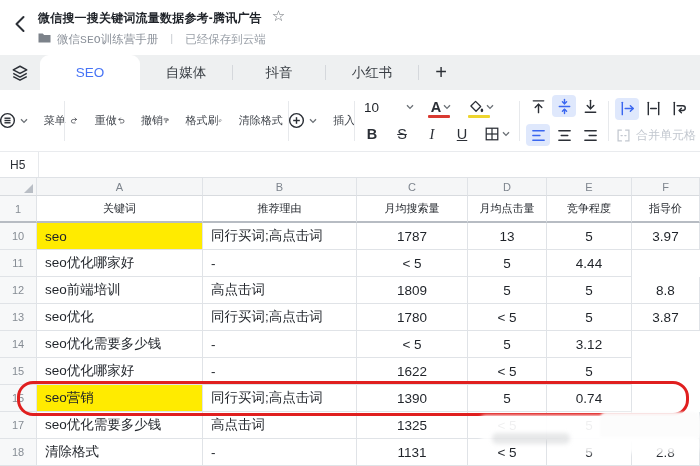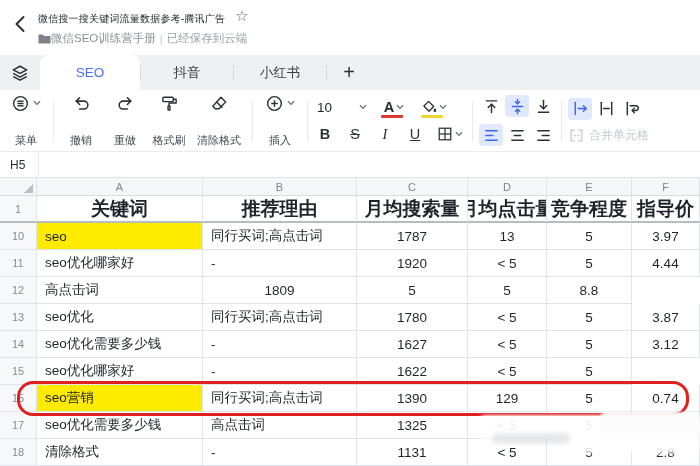--- a/index.html
+++ b/index.html
@@ -4,40 +4,40 @@
 <style>
   * { box-sizing: border-box; margin: 0; padding: 0; }
   html,body { width:700px; height:466px; overflow:hidden; background:#fff;
     font-family:"Liberation Sans", sans-serif; color:#1f2329; }
   svg { display:block; }
 
   
   .tophdr { height:55px; position:relative; background:#fff; }
   .back { position:absolute; left:10px; top:13px; width:22px; height:22px; cursor:pointer; }
   .titleblock { position:absolute; left:38px; top:7px; }
-  .doc-title { font-size:10px; font-weight:400; letter-spacing:.2px; display:inline-block; }
+  .doc-title { font-size:12px; font-weight:700; letter-spacing:.2px; display:inline-block; }
   .star { display:inline-block; font-size:15px; color:#6b7076; margin-left:10px; vertical-align:1px; }
-  .subrow { margin-top:5px; display:flex; align-items:center; font-size:11.5px; color:#8a9099; }
+  .subrow { margin-top:5px; display:flex; gap:6px; font-size:11.5px; color:#8a9099;font-family:Liberation Mono, monospace; }
   .subdiv { color:#c9cdd2; margin:0 4px; }
   .savetxt { color:#9aa0a8; }
 
   
   .tabbar { height:35px; background:#eef0f1; display:flex; align-items:stretch; }
   .layersbtn { width:40px; display:flex; align-items:center; justify-content:center; }
   .tab { min-width:92px; display:flex; align-items:center; justify-content:center;
          font-size:13.5px; color:#3a3f45; cursor:pointer; padding:0 10px; }
   .tab.active { background:#fff; color:#4673f5; border-radius:9px 9px 0 0; min-width:100px; font-weight:500; }
   .tabsep { width:1px; height:15px; background:#d5d8dc; align-self:center; }
   .addtab { width:44px; display:flex; align-items:center; justify-content:center;
             font-size:20px; color:#2b2f36; cursor:pointer; font-weight:400; }
 
   
   .toolbar { height:62px; background:#fff; border-bottom:1px solid #e9ebee;
              display:flex; align-items:center; padding:0 4px; }
-  .tb-item { display:flex; flex-direction:column; align-items:center; justify-content:space-between;
+  .tb-item { display:flex; flex-direction:row; align-items:center; justify-content:center;
              min-width:44px; height:54px; gap:16px; cursor:pointer; }
   .tb-item .lbl { font-size:11px; color:#40454c; white-space:nowrap; }
   .tb-sep { width:1px; height:40px; background:#e7e9ec; margin:0 5px; flex:none; }
   .iconrow { display:flex; align-items:center; gap:3px; }
   .tb-stack { display:flex; flex-direction:column; gap:7px; }
   .tb-row { display:flex; align-items:center; }
   .fontsize { display:flex; align-items:center; justify-content:space-between; width:58px;
               font-size:13.5px; color:#1f2329; padding:0 4px; cursor:pointer; }
   .fmtbtn { width:24px; height:20px; display:flex; align-items:center; justify-content:center;
             font-size:14.5px; color:#2b2f36; cursor:pointer; position:relative; }
@@ -66,21 +66,21 @@
      font-size:11px; color:#7d848d; display:flex; align-items:center; justify-content:center; }
   .corner { position:relative; }
   .corner:after { content:""; position:absolute; right:3px; bottom:2px; width:0; height:0;
      border-left:9px solid transparent; border-bottom:9px solid #b9bec5; }
   .drow { height:27px; }
   .drow > div { border-right:1px solid #e0e3e7; border-bottom:1px solid #e0e3e7;
      font-size:13.5px; display:flex; align-items:center; padding:0 8px; overflow:hidden;
      white-space:nowrap; background:#fff; }
   .drow .rn { background:#f7f8f9; color:#868c94; font-size:11px; justify-content:center; padding:0; }
   .drow .num { justify-content:center; padding:0 4px; }
-  .hdrrow > div { font-weight:700; justify-content:center; font-size:19px;
+  .hdrrow > div { font-weight:400; justify-content:center; font-size:11px;
      border-bottom:2px solid #b7bcc3; }
   .hdrrow .rn { font-weight:400; }
   .hl { background:#ffeb00 !important; }
 
   
   .redbox { position:absolute; left:17px; top:203px; width:672px; height:35px;
      border:3.5px solid #e01f1f; border-radius:16px; pointer-events:none; z-index:5; }
   .blob { position:absolute; z-index:6; pointer-events:none; }
   .blob1 { left:478px; top:237px; width:222px; height:25px; background:rgba(255,255,255,.93);
      filter:blur(1.5px); border-radius:8px; }
@@ -115,20 +115,21 @@
 
 <div class="tabbar">
   <div class="layersbtn">
     <svg width="18" height="18" viewBox="0 0 20 20" fill="none" stroke="#2b2f36" stroke-width="1.6" stroke-linejoin="round">
         <polygon points="10,2.5 17.5,6.5 10,10.5 2.5,6.5"></polygon>
         <polyline points="2.5,10.5 10,14.5 17.5,10.5"></polyline>
         <polyline points="2.5,14 10,18 17.5,14"></polyline>
       </svg>
   </div>
   <div class="tab active">SEO</div>
+  <div class="tab">自媒体</div>
   <div class="tabsep"></div>
   <div class="tab">抖音</div>
   <div class="tabsep"></div>
   <div class="tab">小红书</div>
   <div class="tabsep"></div>
   <div class="addtab">+</div>
 </div>
 
 <div class="toolbar">
 
@@ -144,32 +145,32 @@
           <polyline points="1,1.2 4,4.4 7,1.2"></polyline>
         </svg>
     </span>
     <span class="lbl">菜单</span>
   </div>
 
   <div class="tb-sep"></div>
 
   <div class="tb-item">
     <svg width="19" height="19" viewBox="0 0 20 20" fill="none" stroke="#2b2f36" stroke-width="1.6" stroke-linecap="round" stroke-linejoin="round">
+        <path d="M15.5 7.5 h-8 a4.2 4.2 0 0 0 0 8.4 h4.5"></path>
+        <polyline points="12,4 15.5,7.5 12,11"></polyline>
+      </svg>
+    <span class="lbl">重做</span>
+  </div>
+
+  <div class="tb-item">
+    <svg width="19" height="19" viewBox="0 0 20 20" fill="none" stroke="#2b2f36" stroke-width="1.6" stroke-linecap="round" stroke-linejoin="round">
         <path d="M4.5 7.5 h8 a4.2 4.2 0 0 1 0 8.4 h-4.5"></path>
         <polyline points="8,4 4.5,7.5 8,11"></polyline>
       </svg>
     <span class="lbl">撤销</span>
-  </div>
-
-  <div class="tb-item">
-    <svg width="19" height="19" viewBox="0 0 20 20" fill="none" stroke="#2b2f36" stroke-width="1.6" stroke-linecap="round" stroke-linejoin="round">
-        <path d="M15.5 7.5 h-8 a4.2 4.2 0 0 0 0 8.4 h4.5"></path>
-        <polyline points="12,4 15.5,7.5 12,11"></polyline>
-      </svg>
-    <span class="lbl">重做</span>
   </div>
 
   <div class="tb-item">
     <svg width="19" height="19" viewBox="0 0 20 20" fill="none" stroke="#2b2f36" stroke-width="1.5" stroke-linejoin="round">
         <rect x="3" y="3.5" width="11" height="4.5" rx="1"></rect>
         <path d="M14 5.5 h3 v4 h-7.5 v3"></path>
         <rect x="8.5" y="12.5" width="2" height="4.5" rx="0.5"></rect>
       </svg>
     <span class="lbl">格式刷</span>
   </div>
@@ -371,65 +372,63 @@
       <div>同行买词;高点击词</div>
       <div class="num">1787</div>
       <div class="num">13</div>
       <div class="num">5</div>
       <div class="num">3.97</div>
     </div>
       <div class="grow drow">
       <div class="rn">11</div>
       <div>seo优化哪家好</div>
       <div>-</div>
-      <div class="num">1920</div>
       <div class="num">&lt; 5</div>
       <div class="num">5</div>
       <div class="num">4.44</div>
     </div>
       <div class="grow drow">
       <div class="rn">12</div>
+      <div>seo前端培训</div>
       <div>高点击词</div>
       <div class="num">1809</div>
       <div class="num">5</div>
       <div class="num">5</div>
       <div class="num">8.8</div>
     </div>
       <div class="grow drow">
       <div class="rn">13</div>
       <div>seo优化</div>
       <div>同行买词;高点击词</div>
       <div class="num">1780</div>
       <div class="num">&lt; 5</div>
       <div class="num">5</div>
       <div class="num">3.87</div>
     </div>
       <div class="grow drow">
       <div class="rn">14</div>
       <div>seo优化需要多少钱</div>
       <div>-</div>
-      <div class="num">1627</div>
       <div class="num">&lt; 5</div>
       <div class="num">5</div>
       <div class="num">3.12</div>
     </div>
       <div class="grow drow">
       <div class="rn">15</div>
       <div>seo优化哪家好</div>
       <div>-</div>
       <div class="num">1622</div>
       <div class="num">&lt; 5</div>
       <div class="num">5</div>
     </div>
       <div class="grow drow">
       <div class="rn">15</div>
       <div class="hl">seo营销</div>
       <div>同行买词;高点击词</div>
       <div class="num">1390</div>
-      <div class="num">129</div>
       <div class="num">5</div>
       <div class="num">0.74</div>
     </div>
       <div class="grow drow">
       <div class="rn">17</div>
       <div>seo优化需要多少钱</div>
       <div>高点击词</div>
       <div class="num">1325</div>
       <div class="num">&lt; 5</div>
       <div class="num">5</div>

